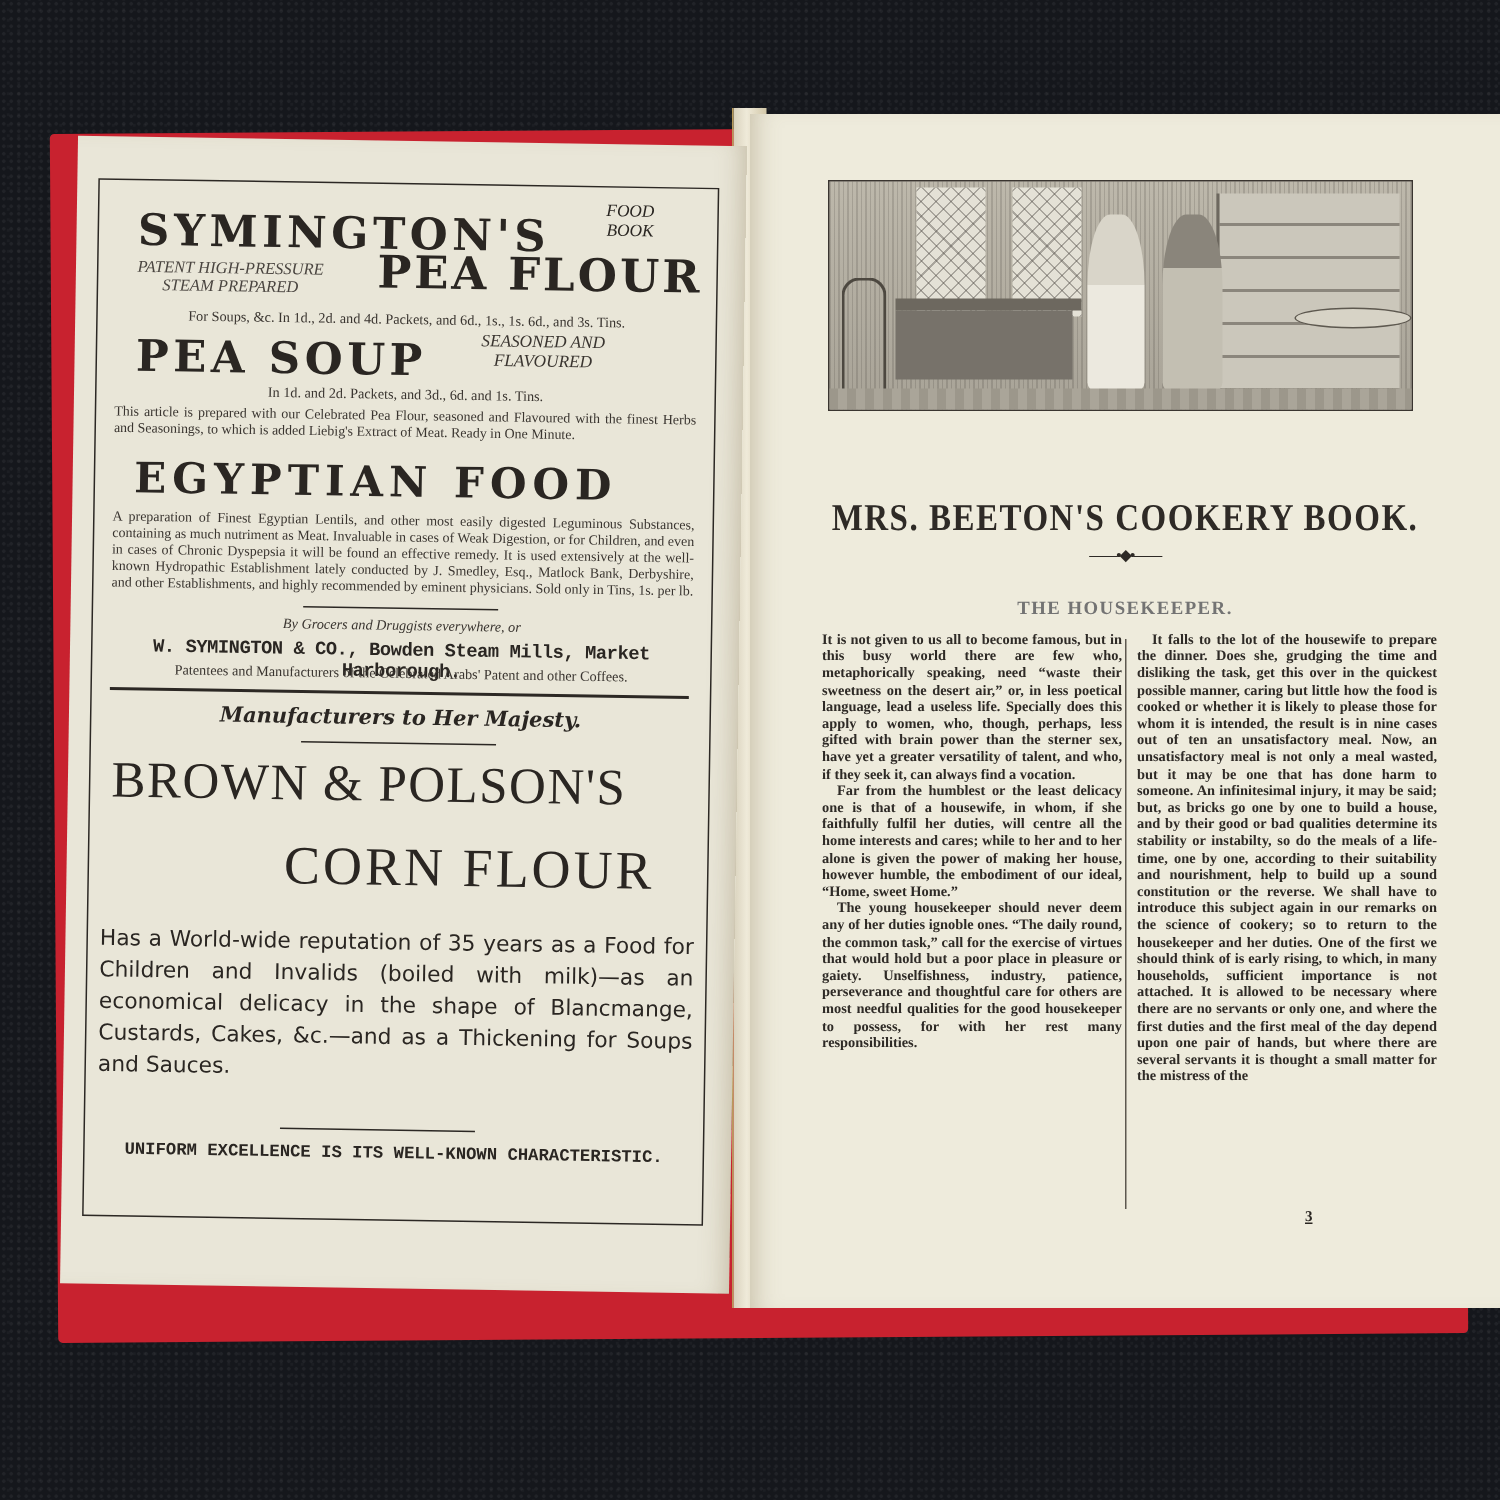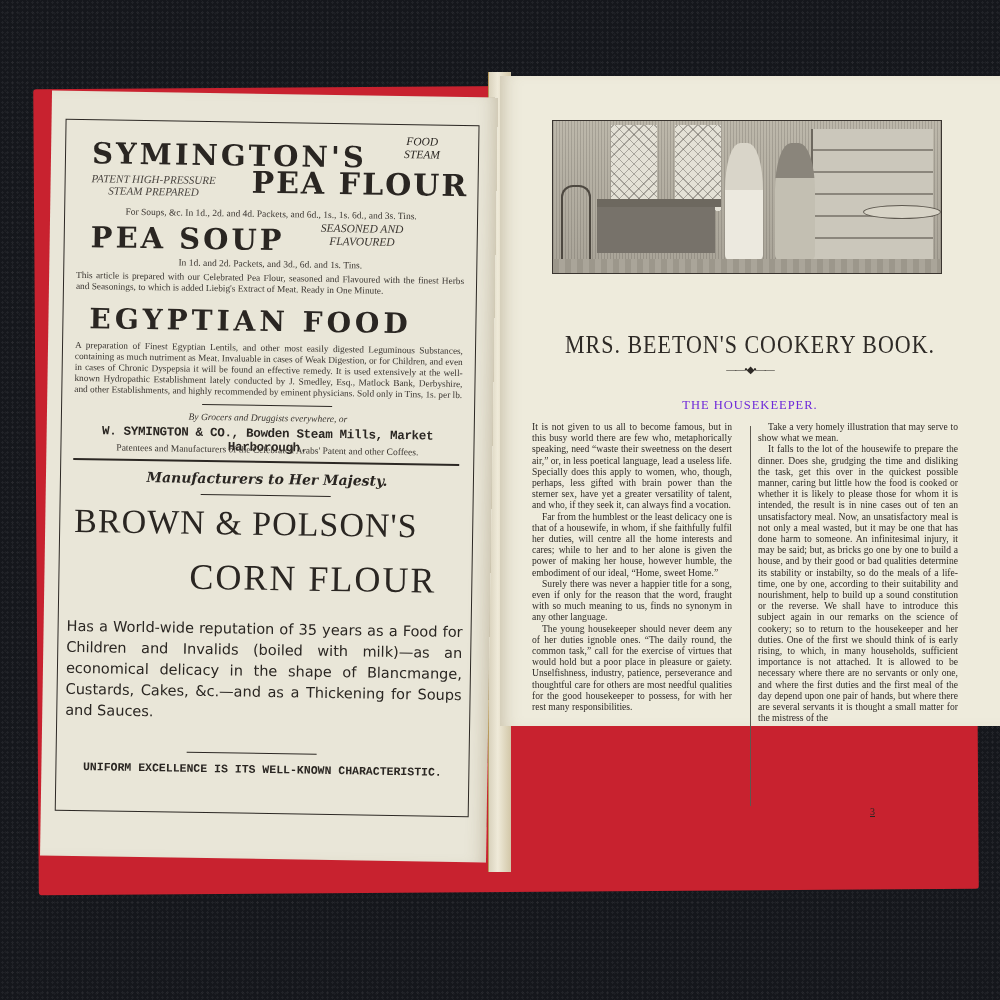--- a/index.html
+++ b/index.html
@@ -23,23 +23,24 @@
     position:absolute; left:46px; top:94px; width:446px; height:765px;
     background:#e9e6d8; transform:rotate(0.9deg);
     box-shadow: inset -14px 0 18px -12px rgba(120,100,60,0.35);
   }
   .gutter {
     position:absolute; left:488px; top:72px; width:22px; height:800px;
     background:linear-gradient(90deg,#d9d2bd,#efead9 40%,#d2c7a8);
     border-left:1px solid #b89a5a;
   }
   .page-right {
-    position:absolute; left:500px; top:76px; width:500px; height:650px;
+    position:absolute; left:500px; top:76px; width:500px; height:796px;
     background:#eeebdc;
     box-shadow: inset 14px 0 18px -12px rgba(120,100,60,0.35);
+    font-weight: bold;
   }
   
   .ad-frame {
     position:absolute; left:14px; top:28px; width:412px; height:690px;
     border:1.5px solid #2c2824;
   }
   .sym-title { position:absolute; left:26px; top:16px; font-size:29px; font-weight:bold; letter-spacing:3px; font-family:"DejaVu Serif", serif; }
   .gold { position:absolute; left:338px; top:10px; font-size:11.5px; font-style:italic; text-align:center; line-height:13px; }
   .patent { position:absolute; left:26px; top:52px; font-size:11px; font-style:italic; text-align:center; line-height:12px; color:#4a4540; }
   .pea-flour { position:absolute; left:186px; top:42px; font-size:30px; font-weight:bold; letter-spacing:2px; font-family:"DejaVu Serif", serif; }
@@ -68,39 +69,39 @@
     background-image: repeating-linear-gradient(45deg, rgba(80,75,70,0.4) 0 1px, transparent 1px 7px), repeating-linear-gradient(-45deg, rgba(80,75,70,0.4) 0 1px, transparent 1px 7px); }
   .eng-table { position:absolute; left:44px; top:78px; width:124px; height:8px; background:#6d685f; }
   .eng-counter { position:absolute; left:44px; top:86px; width:118px; height:46px; background:#77726a; }
   .eng-figure { position:absolute; border-radius:40% 40% 6px 6px; }
   .eng-shelf { position:absolute; left:258px; top:8px; width:120px; height:130px; background:repeating-linear-gradient(180deg,#cbc7bb 0 20px,#8b867c 20px 22px); border-left:2px solid #6d685f; }
   .eng-round { position:absolute; left:310px; top:84px; width:76px; height:12px; border-radius:50%; background:#d7d3c6; border:1px solid #5d584f; }
   .eng-chair { position:absolute; left:8px; top:64px; width:26px; height:74px; border:2px solid #4d4840; border-radius:12px 12px 0 0; border-bottom:none; }
   .eng-floor { position:absolute; left:0; bottom:0; width:100%; height:14px; background:repeating-linear-gradient(90deg,#9c978b 0 6px,#aaa599 6px 12px); }
   .book-title { position:absolute; left:0; width:100%; top:256px; text-align:center; font-size:22px; letter-spacing:1px; font-family:"Liberation Serif", serif; transform:scaleY(1.15); color:#2e2a26; }
   .ornament { position:absolute; left:0; width:100%; top:288px; text-align:center; font-size:10px; color:#2e2a26; letter-spacing:-1px; }
-  .section-title { position:absolute; left:0; width:100%; top:322px; text-align:center; font-size:12.5px; letter-spacing:1px; color:#6d28d9; }
+  .section-title { position:absolute; left:0; width:100%; top:322px; text-align:center; font-size:12.5px; letter-spacing:1px; color:#737373; }
   .col { position:absolute; top:345px; width:200px; font-size:9.6px; line-height:11.2px; text-align:justify; font-family:"Liberation Serif", serif; color:#2e2a26; }
   .col p { margin:0; text-indent:10px; }
   .col p.first { text-indent:0; }
   .col-rule { position:absolute; left:250px; top:350px; width:1px; height:380px; background:#5d584f; }
   .page-num { position:absolute; left:370px; top:730px; font-size:10px; text-decoration:underline; }
 </style>
 </head>
 <body>
 
 <div class="cover"></div>
 <div class="gutter"></div>
 
 <div class="page-left">
   <div class="ad-frame">
     <div class="sym-title">SYMINGTON'S</div>
     <div class="gold">
       <div>FOOD</div>
-      <div>STEAM</div>
+      <div>BOOK</div>
     </div>
     <div class="patent">
       <div>PATENT HIGH-PRESSURE</div>
       <div>STEAM PREPARED</div>
     </div>
     <div class="pea-flour">PEA FLOUR</div>
     <div class="line-small" style="top:86px">For Soups, &amp;c. In 1d., 2d. and 4d. Packets, and 6d., 1s., 1s. 6d., and 3s. Tins.</div>
     <div class="pea-soup">PEA SOUP</div>
     <div class="seasoned">
       <div>SEASONED AND</div>
@@ -137,25 +138,23 @@
     <div class="eng-figure" style="left:172px; top:22px; width:38px; height:118px; background:linear-gradient(180deg,#d9d5c9 0 40%,#ece9df 40%);"></div>
     <div class="eng-figure" style="left:222px; top:22px; width:40px; height:118px; background:linear-gradient(180deg,#8a857b 0 30%,#c3bfb2 30%);"></div>
     <div class="eng-round"></div>
     <div class="eng-floor"></div>
   </div>
 
   <div class="book-title">MRS. BEETON'S COOKERY BOOK.</div>
   <div class="ornament">——•◆•——</div>
   <div class="section-title">THE HOUSEKEEPER.</div>
 
-  <div class="col" style="left:32px">
+  <div class="col" style="left:48px">
     <p class="first">It is not given to us all to become famous, but in this busy world there are few who, metaphorically speaking, need “waste their sweetness on the desert air,” or, in less poetical language, lead a useless life. Specially does this apply to women, who, though, perhaps, less gifted with brain power than the sterner sex, have yet a greater versatility of talent, and who, if they seek it, can always find a vocation.</p>
     <p>Far from the humblest or the least delicacy one is that of a housewife, in whom, if she faithfully fulfil her duties, will centre all the home interests and cares; while to her and to her alone is given the power of making her house, however humble, the embodiment of our ideal, “Home, sweet Home.”</p>
-    <p>Surely there was never a happier title for a song, even if only for the reason that the word, fraught with so much meaning to us, finds no synonym in any other language.</p>
     <p>The young housekeeper should never deem any of her duties ignoble ones. “The daily round, the common task,” call for the exercise of virtues that would hold but a poor place in pleasure or gaiety. Unselfishness, industry, patience, perseverance and thoughtful care for others are most needful qualities for the good housekeeper to possess, for with her rest many responsibilities.</p>
   </div>
   <div class="col-rule"></div>
   <div class="col" style="left:258px">
-    <p>Take a very homely illustration that may serve to show what we mean.</p>
     <p>It falls to the lot of the housewife to prepare the dinner. Does she, grudging the time and disliking the task, get this over in the quickest possible manner, caring but little how the food is cooked or whether it is likely to please those for whom it is intended, the result is in nine cases out of ten an unsatisfactory meal. Now, an unsatisfactory meal is not only a meal wasted, but it may be one that has done harm to someone. An infinitesimal injury, it may be said; but, as bricks go one by one to build a house, and by their good or bad qualities determine its stability or instabilty, so do the meals of a life-time, one by one, according to their suitability and nourishment, help to build up a sound constitution or the reverse. We shall have to introduce this subject again in our remarks on the science of cookery; so to return to the housekeeper and her duties. One of the first we should think of is early rising, to which, in many households, sufficient importance is not attached. It is allowed to be necessary where there are no servants or only one, and where the first duties and the first meal of the day depend upon one pair of hands, but where there are several servants it is thought a small matter for the mistress of the</p>
   </div>
   <div class="page-num">3</div>
 </div>
 
 </body></html>

